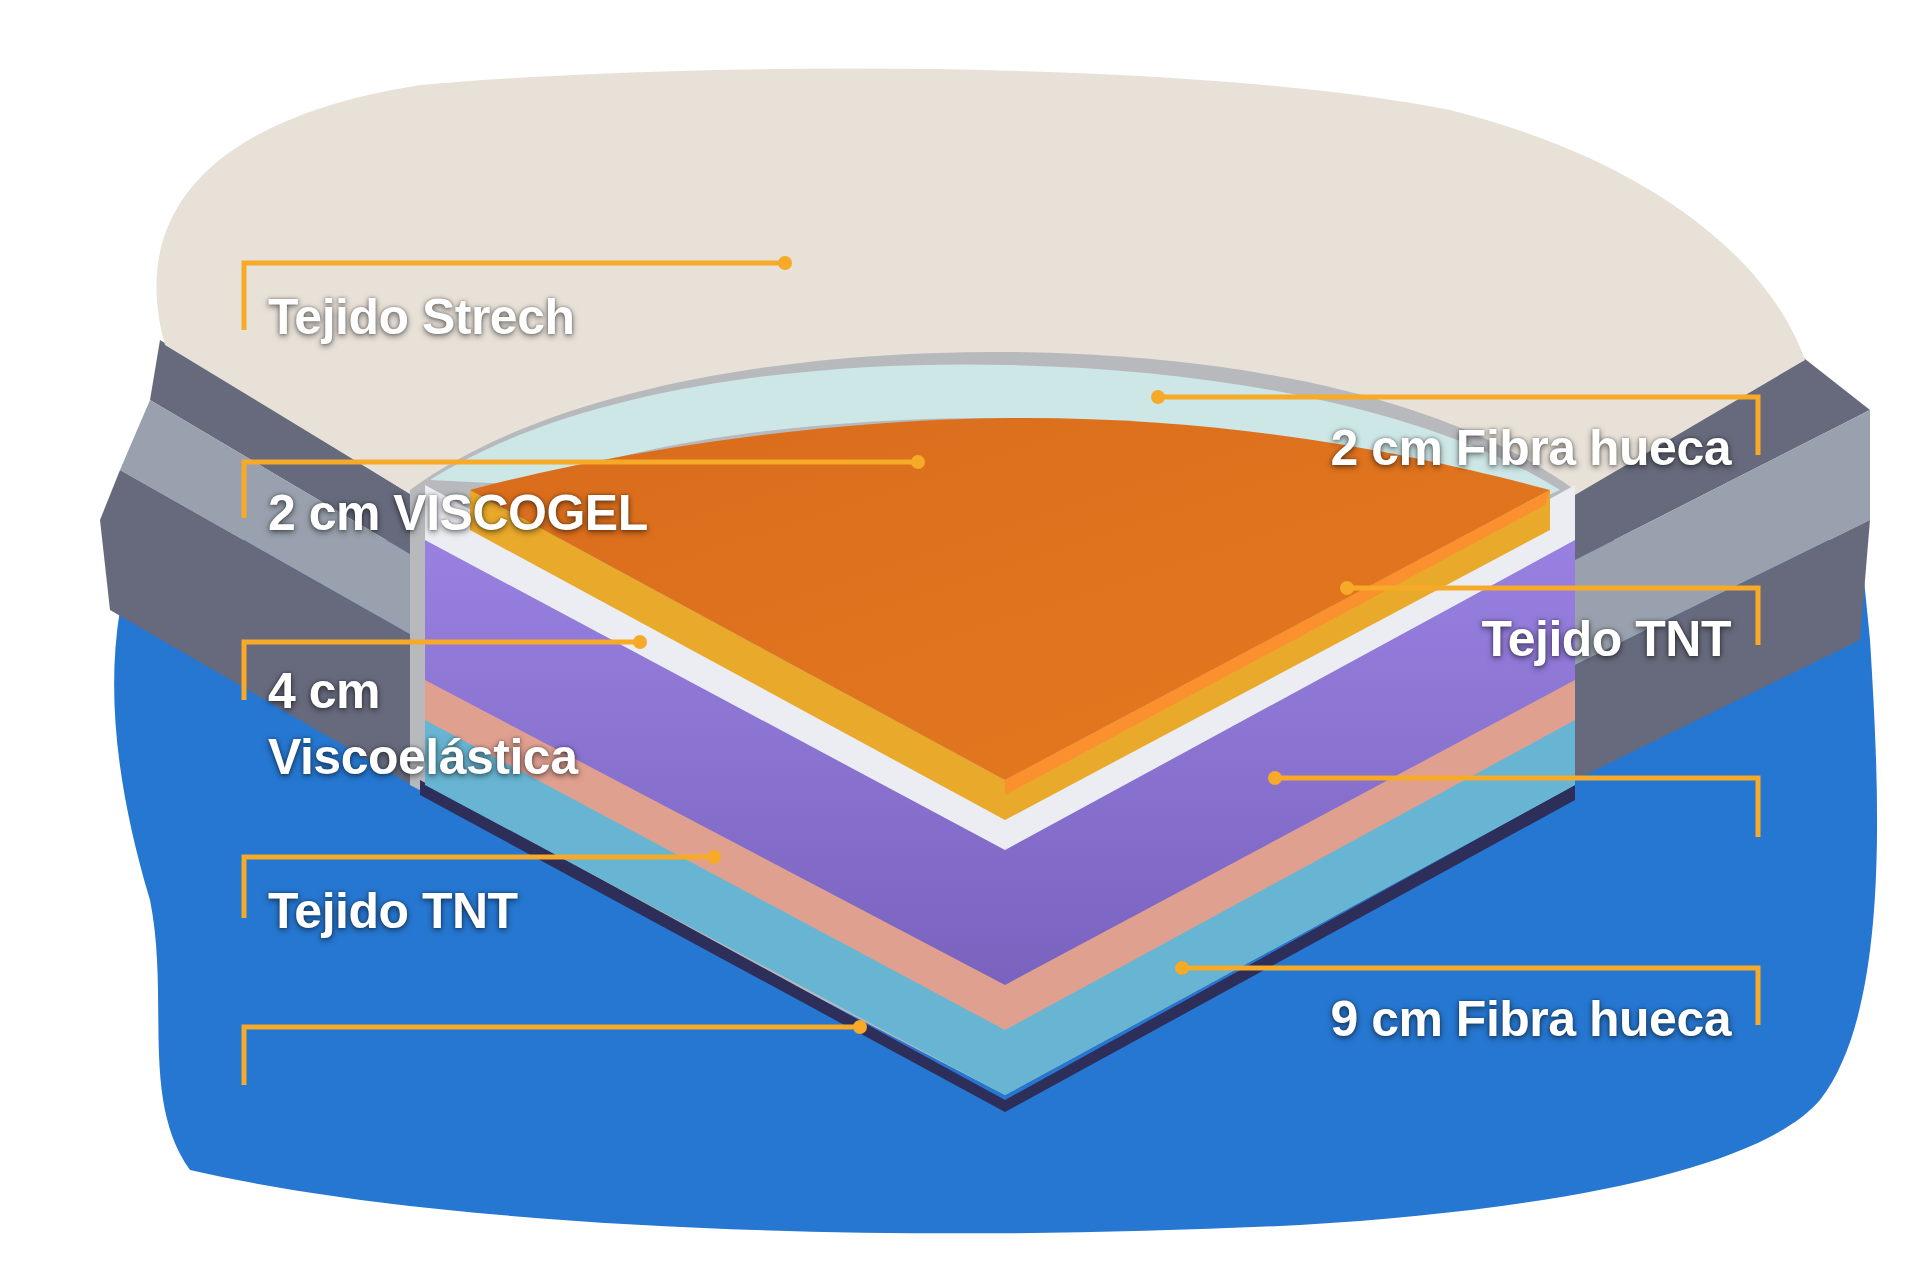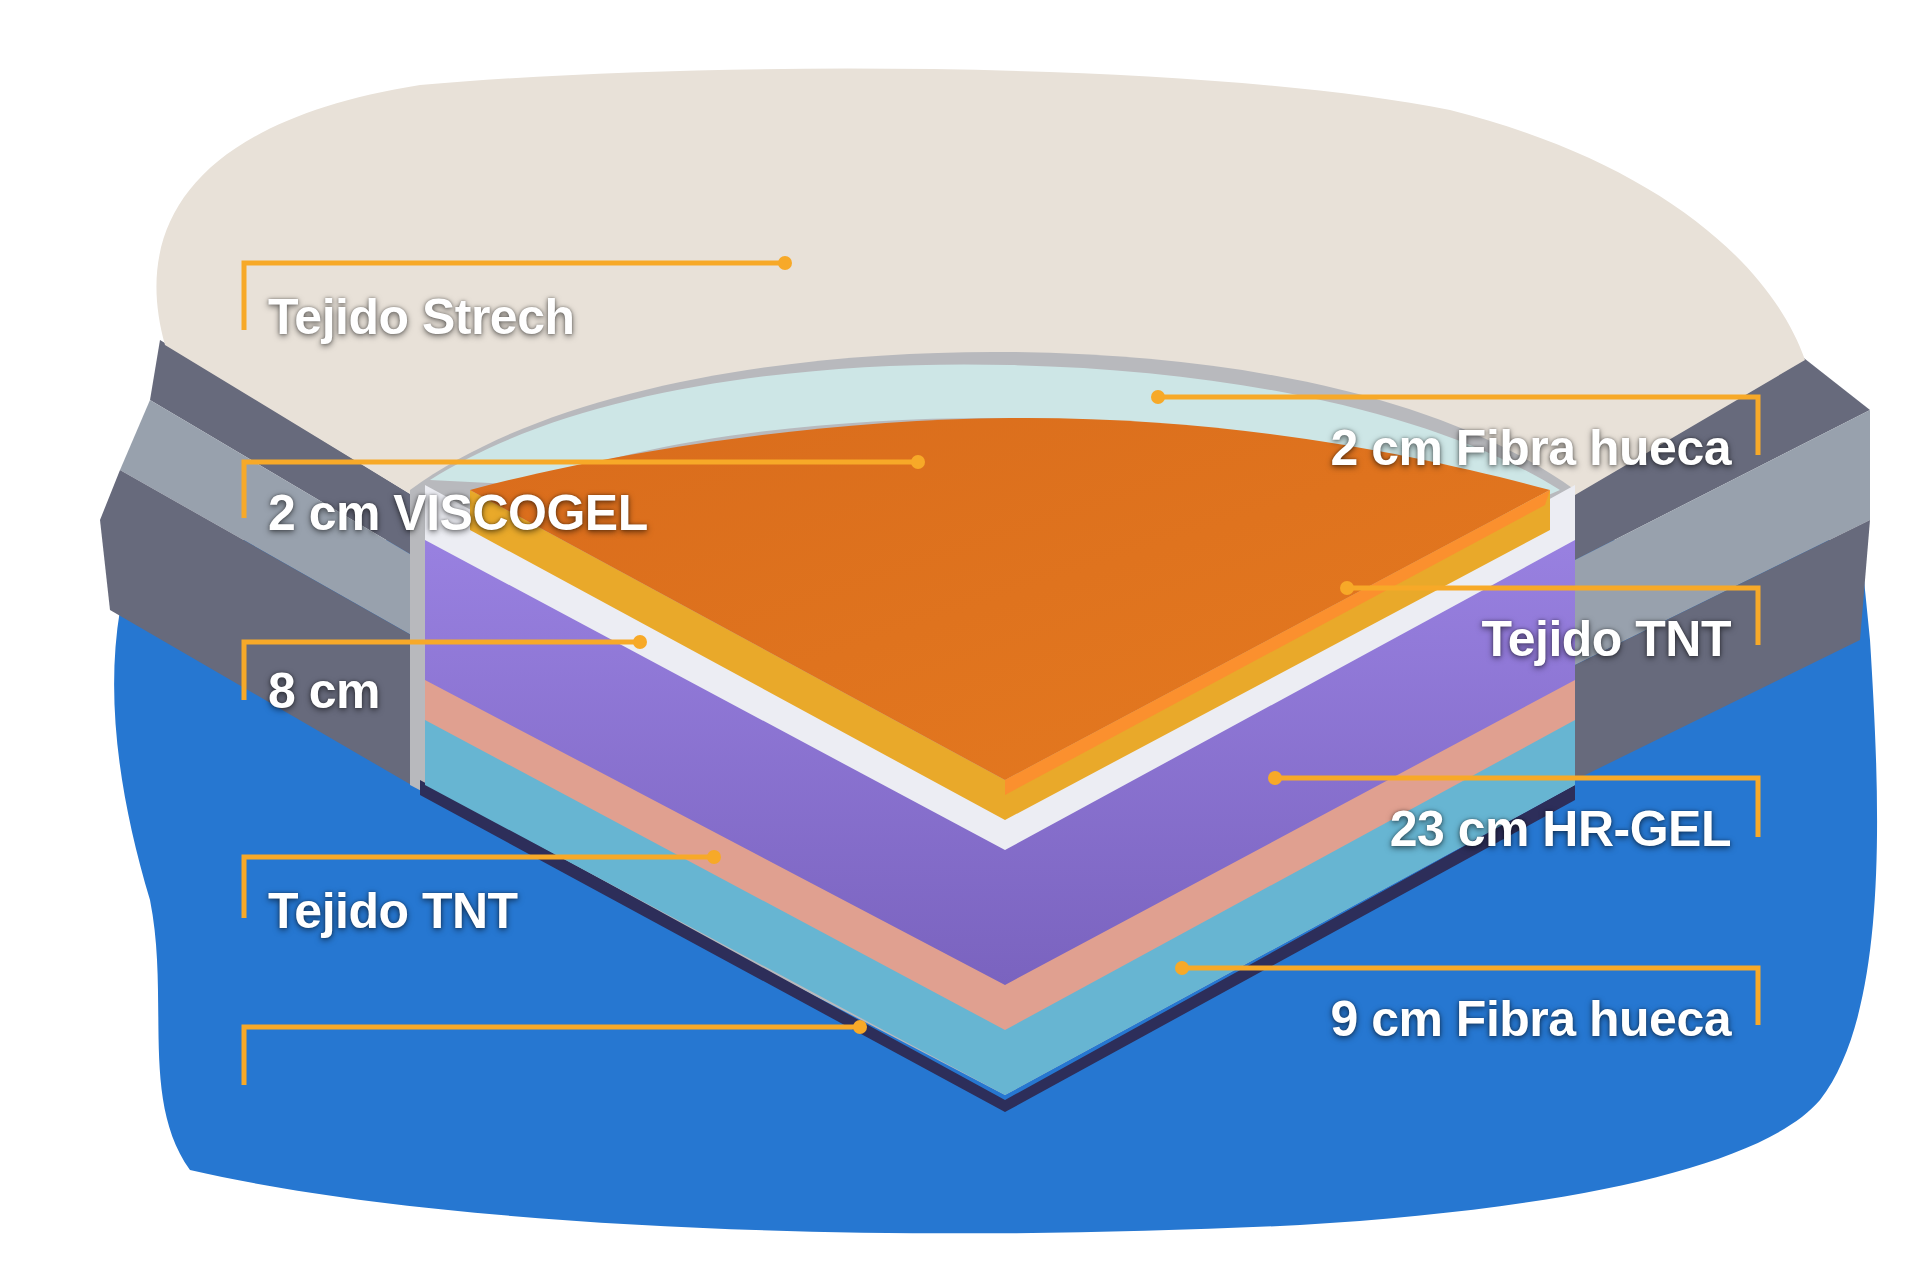--- a/index.html
+++ b/index.html
@@ -74,21 +74,21 @@
       <circle cx="1158" cy="397" r="7"></circle>
       <circle cx="1347" cy="588" r="7"></circle>
       <circle cx="1275" cy="778" r="7"></circle>
       <circle cx="1182" cy="968" r="7"></circle>
     </g>
   </svg>
 
   
   <div class="label" style="left:268px; top:286px;">Tejido Strech</div>
   <div class="label" style="left:268px; top:482px;text-align:center;">2 cm VISCOGEL</div>
-  <div class="label" style="left:268px; top:660px;">8 cm</div>
+  <div class="label" style="left:268px; top:660px;">4 cm</div>
+  <div class="label" style="left:268px; top:726px;">Viscoelástica</div>
   <div class="label" style="left:268px; top:880px;">Tejido TNT</div>
 
   
   <div class="label right" style="right:190px; top:417px;">2 cm Fibra hueca</div>
   <div class="label right" style="right:190px; top:608px;">Tejido TNT</div>
-  <div class="label right" style="right:190px; top:798px;">23 cm HR-GEL</div>
   <div class="label right" style="right:190px; top:988px;">9 cm Fibra hueca</div>
 </div>
 
 </body></html>

